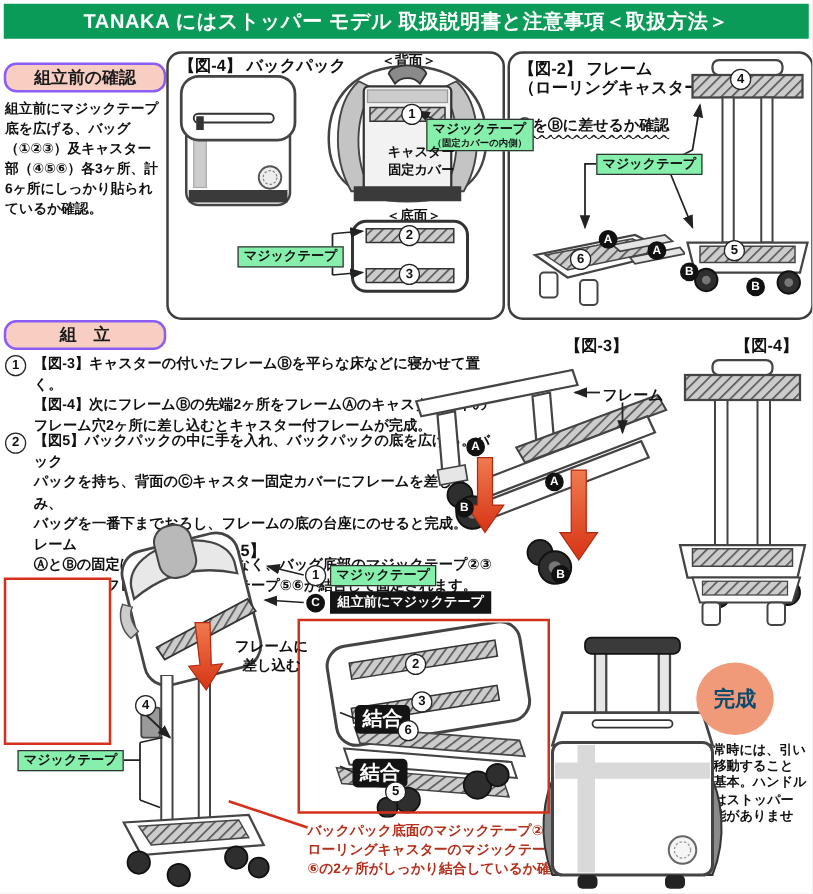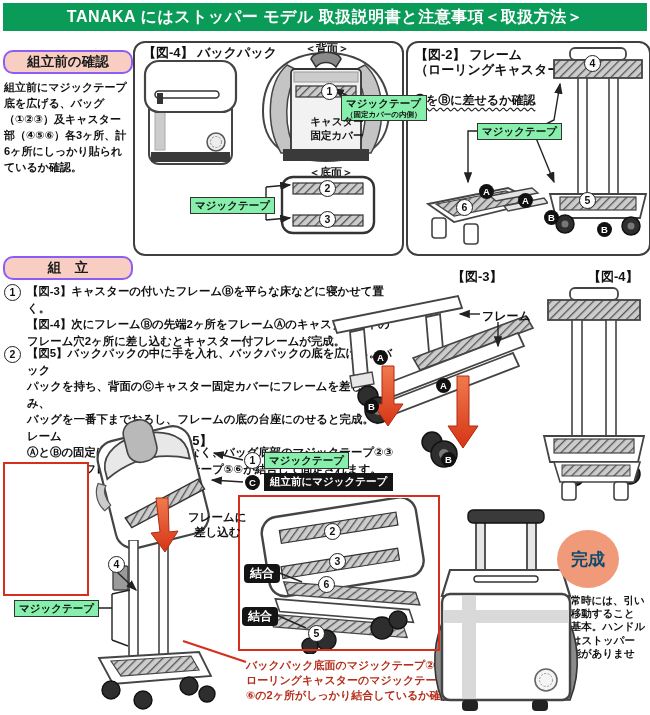--- a/index.html
+++ b/index.html
@@ -17,22 +17,22 @@
   .ttl{font-weight:700;font-size:13px;white-space:nowrap;}
   .sub{font-weight:700;font-size:11px;white-space:nowrap;text-align:center;}
   .body-txt{font-size:11px;font-weight:700;line-height:1.45;white-space:pre-line;}
   .step{display:flex;gap:6px;}
   .step-txt{font-size:11.4px;font-weight:700;line-height:1.45;white-space:pre-line;}
   .lblbox{background:#86efac;border:1.5px solid #333;font-size:10.5px;font-weight:700;
           padding:1px 4px;line-height:1.2;white-space:nowrap;z-index:10;}
   .lblbox .tiny{font-size:7.5px;display:block;}
   .blackbox{background:#141414;color:#fff;font-size:10.5px;font-weight:700;
             padding:2px 6px;white-space:nowrap;z-index:10;}
-  .bond{background:#141414;color:#fff;font-size:12px;font-weight:700;
-        padding:1px 6px;border-radius:4px;white-space:nowrap;z-index:10;}
+  .bond{background:#141414;color:#fff;font-size:16px;font-weight:700;
+        padding:1px 6px;border-radius:4px;white-space:nowrap;z-index:10;margin-left:40px;}
   .num{width:17px;height:17px;border:1.7px solid #222;border-radius:50%;background:#fff;color:#111;
        font-size:10.5px;font-weight:700;display:flex;align-items:center;justify-content:center;line-height:1;z-index:11;box-sizing:border-box;}
   .let{width:15px;height:15px;border-radius:50%;background:#111;color:#fff;
        font-size:9.5px;font-weight:700;display:flex;align-items:center;justify-content:center;line-height:1;z-index:11;}
   .wavy{text-decoration:underline;text-decoration-style:wavy;text-decoration-color:#222;text-underline-offset:3px;}
   .rednote{font-size:11px;font-weight:700;line-height:1.35;white-space:pre-line;color:#b5301c;}
   .redbox{border:2.5px solid #d6301d;background:transparent;z-index:4;}
   .badge{background:#f09a7a;border-radius:50%;display:flex;align-items:center;justify-content:center;
          font-size:17px;font-weight:700;color:#0c4a6e;z-index:10;}
   svg{display:block;}

